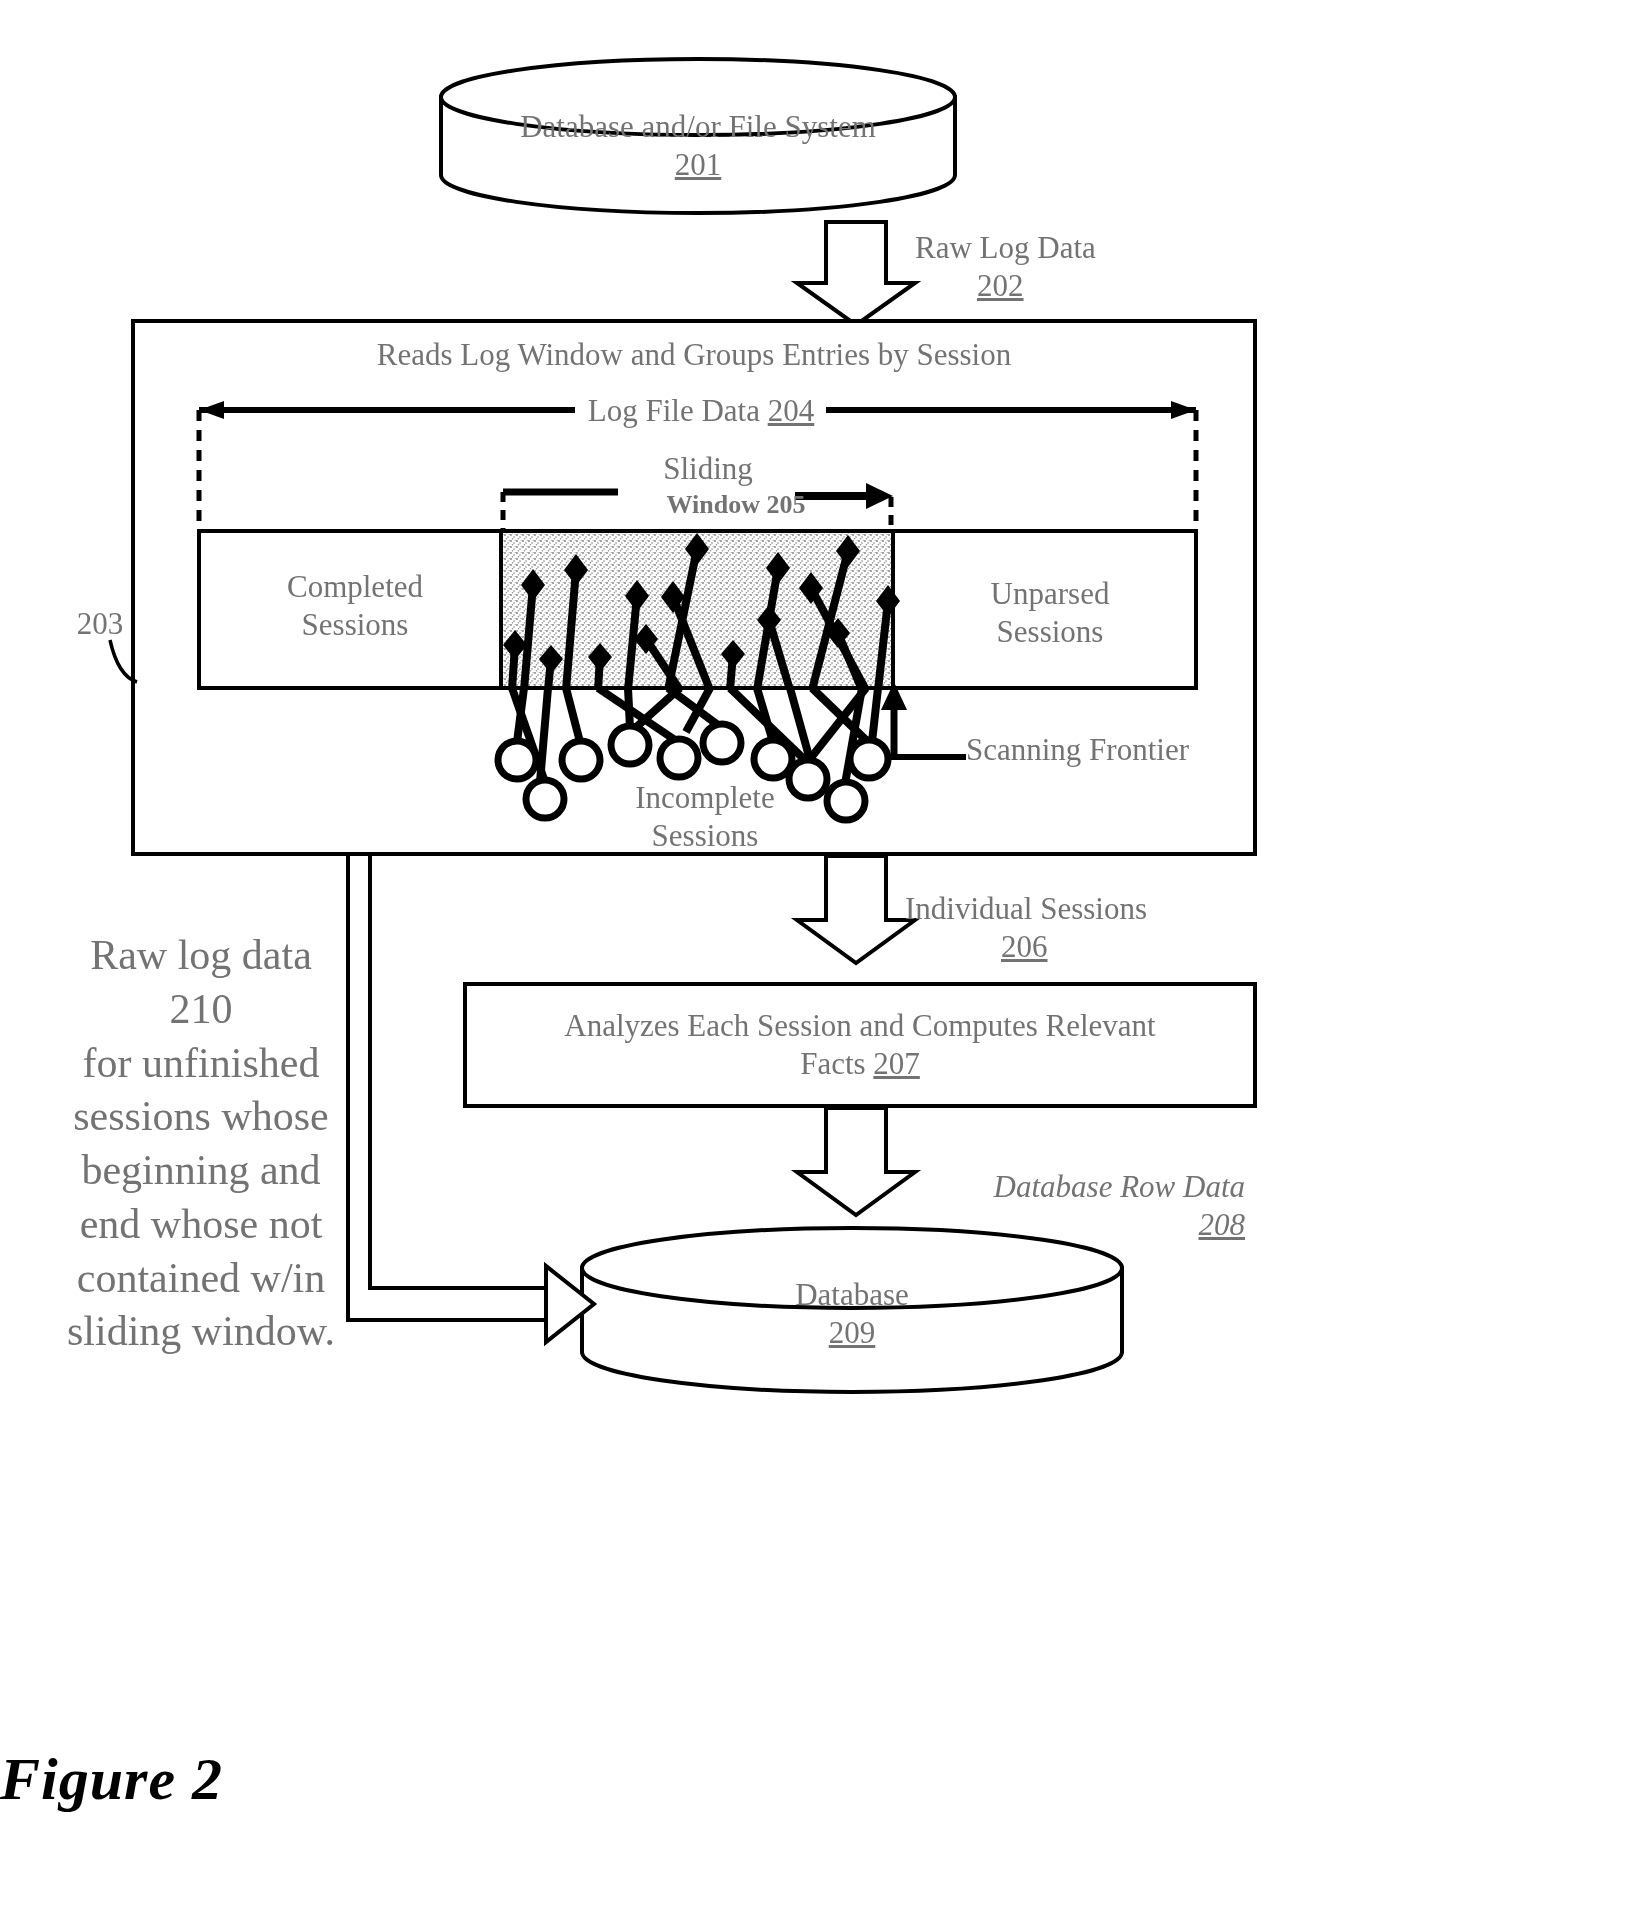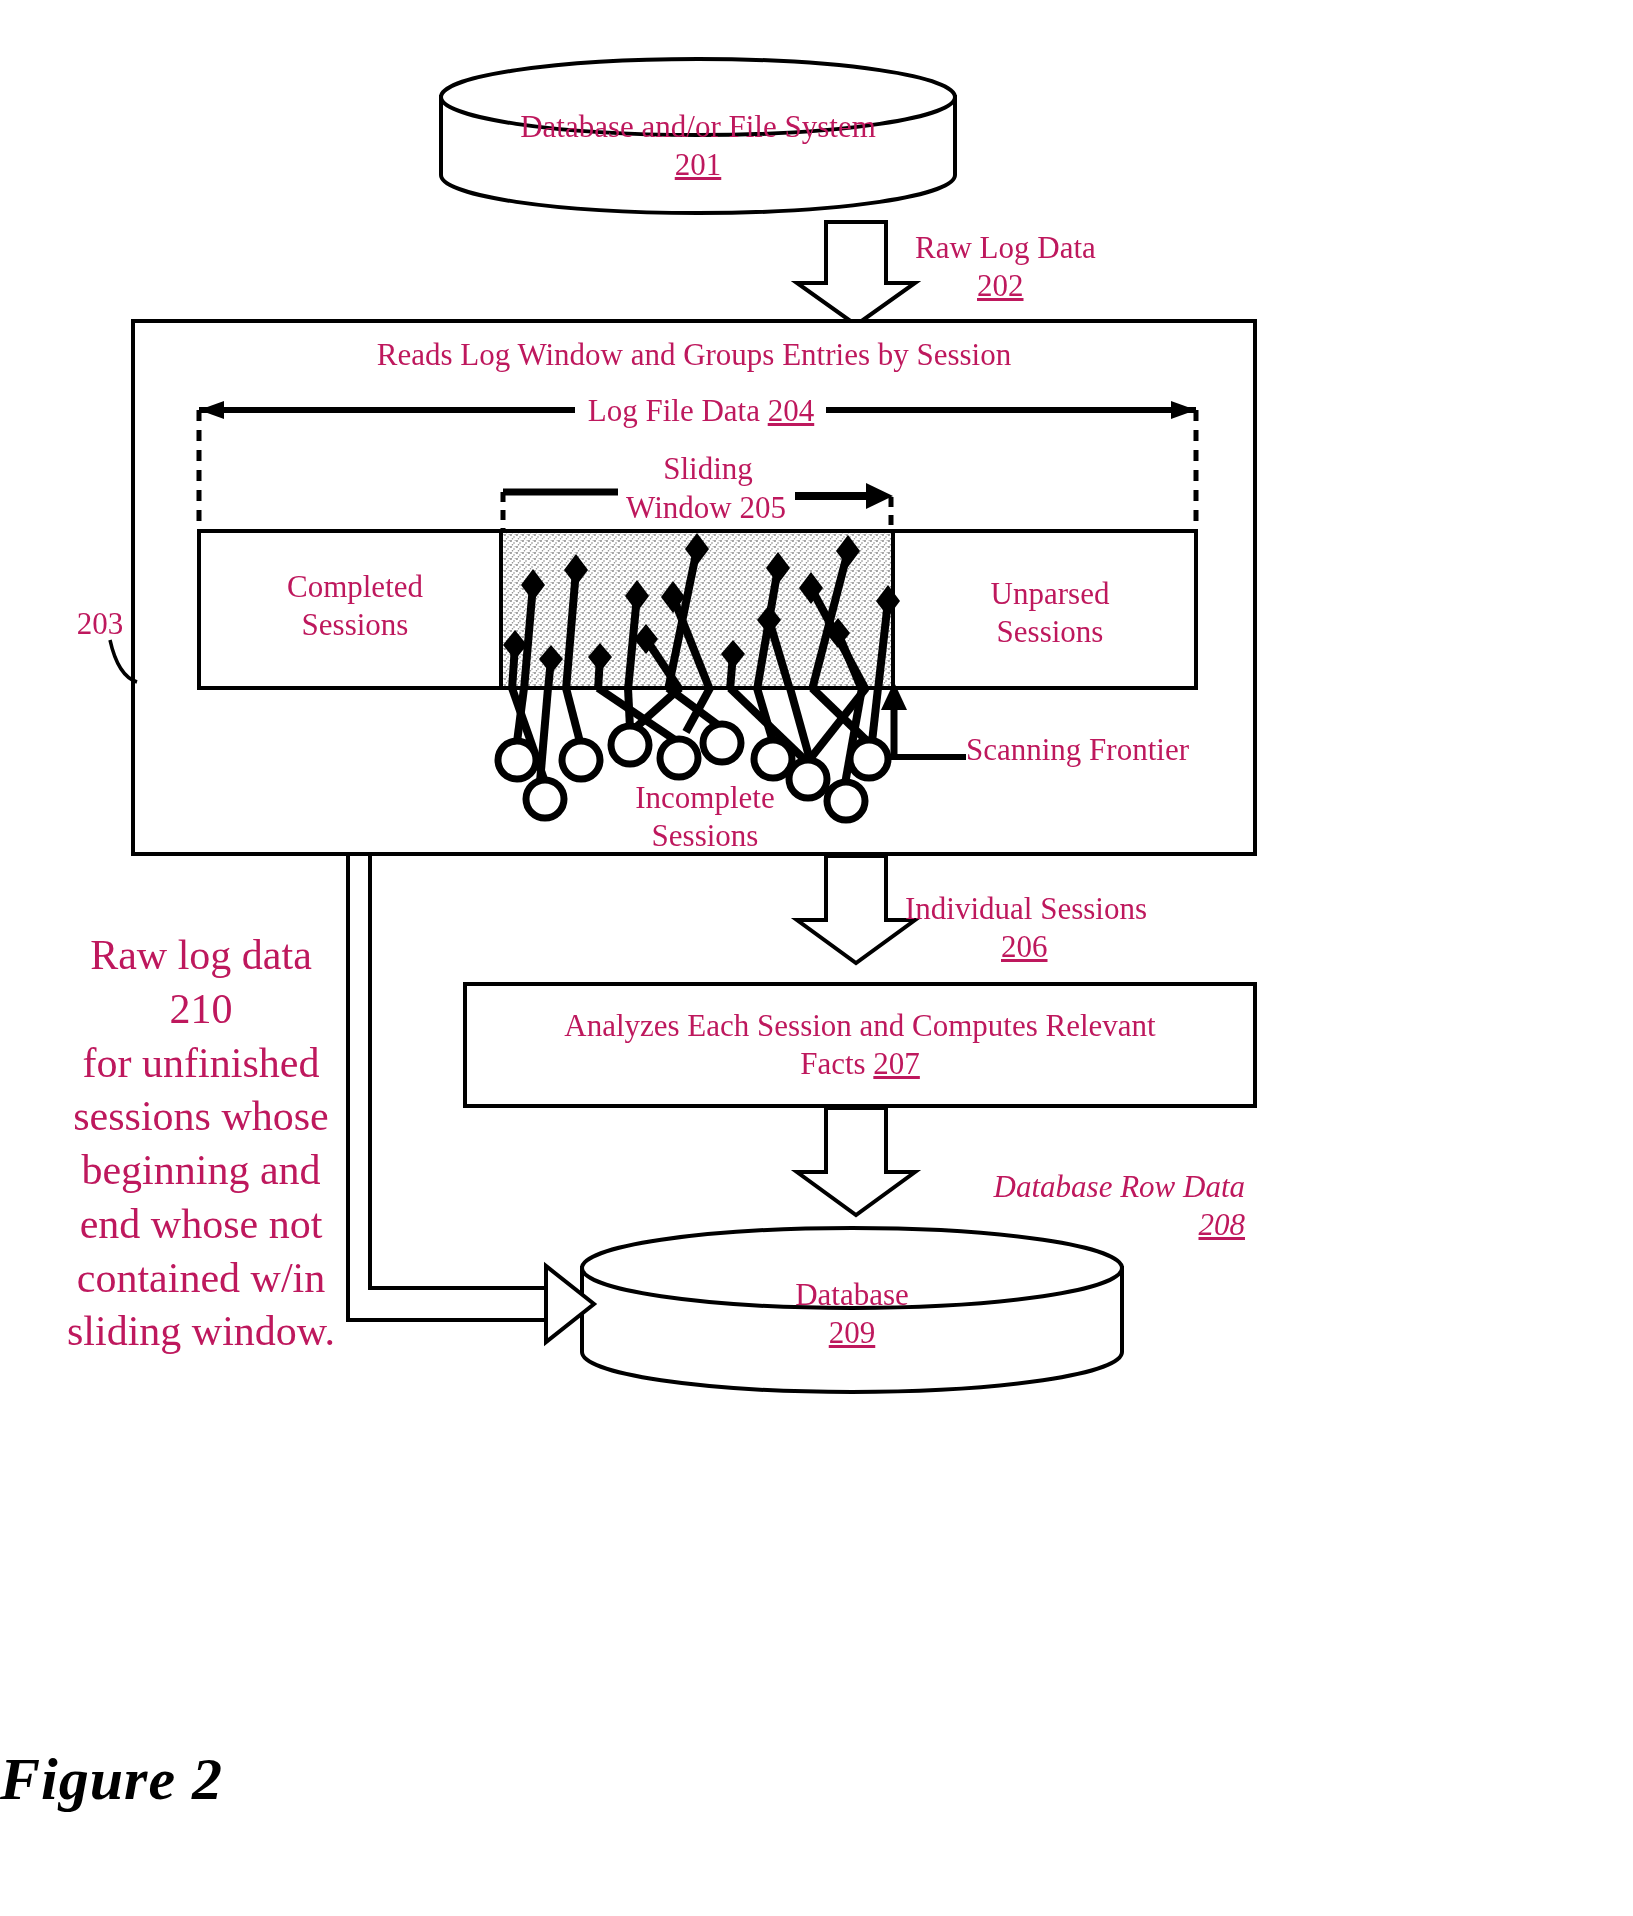--- a/index.html
+++ b/index.html
@@ -3,21 +3,21 @@
 <meta charset="utf-8">
 <style>
   html,body{margin:0;padding:0;background:#ffffff;}
   body{
     width:1633px;height:1916px;position:relative;overflow:hidden;
     font-family:"Liberation Serif","DejaVu Serif",serif;
     color:#000;
   }
   .stage{position:absolute;left:0;top:0;width:1633px;height:1916px;}
   svg.layer{position:absolute;left:0;top:0;width:1633px;height:1916px;}
-  .txt{position:absolute;text-align:center;line-height:1.22;color:#be185d;}
+  .txt{position:absolute;text-align:center;line-height:1.22;color:#737373;}
   .u{text-decoration:underline;}
   .fig-caption{
     position:absolute;left:0;right:0;top:1745px;
     font-family:"Liberation Serif","DejaVu Serif",serif;
     font-weight:bold;font-style:italic;font-size:60px;letter-spacing:1px;
   }
 </style>
 </head>
 <body>
 
@@ -208,21 +208,21 @@
   </div>
 
   <div class="txt" style="left:575px;top:392px;width:252px;font-size:31px;">
     <span>Log File Data</span>
     <span class="u">204</span>
   </div>
 
   <div class="txt" style="left:618px;top:450px;width:180px;font-size:31px;">
     <span>Sliding</span>
   </div>
-  <div class="txt" style="left:611px;top:489px;width:190px;font-size:31px;">
+  <div class="txt" style="left:641px;top:489px;width:190px;font-size:26px;font-weight:bold;">
     <span>Window</span>
     <span>205</span>
   </div>
 
   <div class="txt" style="left:215px;top:568px;width:280px;font-size:31px;">
     <div>Completed</div>
     <div>Sessions</div>
   </div>
 
   <div class="txt" style="left:910px;top:575px;width:280px;font-size:31px;">

